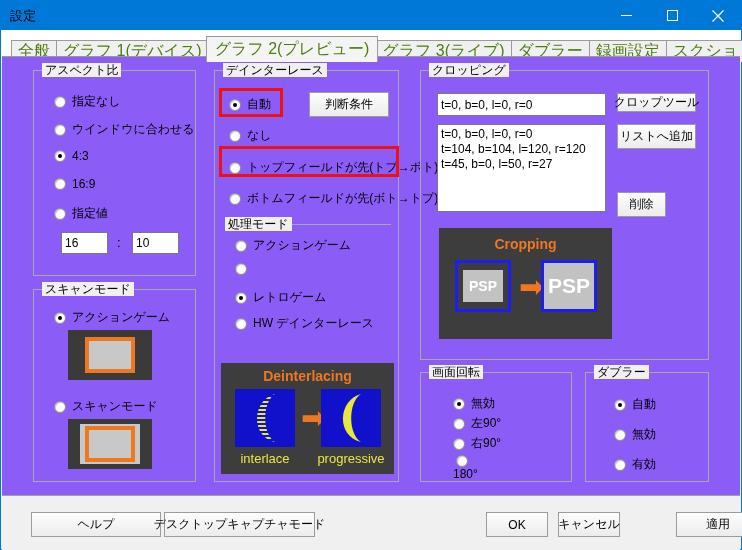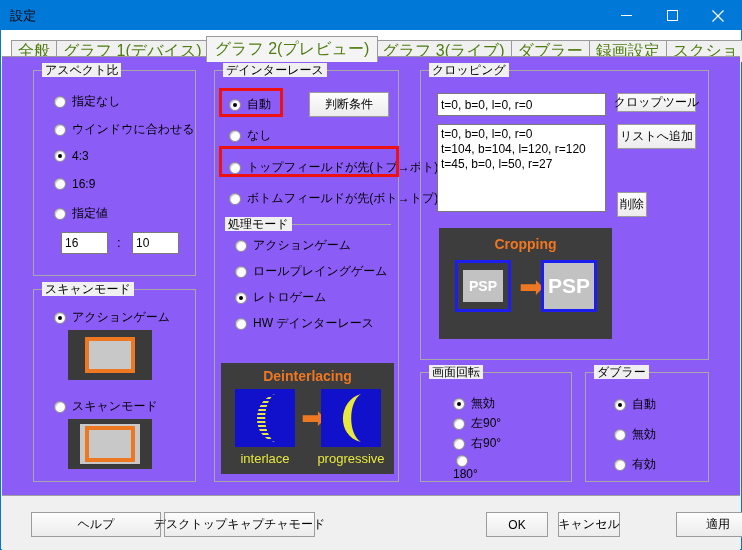--- a/index.html
+++ b/index.html
@@ -364,21 +364,20 @@
 
       <div class="group" style="left:10px; top:153px; width:166px; height:100px; border-top:1px solid #a8a8a8; border-left:none; border-right:none; border-bottom:none;">
         <span class="legend" style="left:0px;">処理モード</span>
 
         <div class="radio" style="left:10px; top:12px;">
           <span class="mark"></span>
           <span>アクションゲーム</span>
         </div>
         <div class="radio" style="left:10px; top:38px;">
           <span class="mark"></span>
-          <span>ロールプレイングゲーム</span>
         </div>
         <div class="radio checked" style="left:10px; top:64px;">
           <span class="mark"></span>
           <span>レトロゲーム</span>
         </div>
         <div class="radio" style="left:10px; top:90px;">
           <span class="mark"></span>
           <span>HW デインターレース</span>
         </div>
       </div>
@@ -435,21 +434,21 @@
 
       <div class="textbox" style="left:16px; top:22px; width:169px; height:23px;">t=0, b=0, l=0, r=0</div>
       <div class="btn" style="left:196px; top:22px; width:79px; height:19px;font-family:Liberation Mono, monospace;">クロップツール</div>
 
       <div class="listbox" style="left:16px; top:53px; width:169px; height:88px;">
         <div>t=0, b=0, l=0, r=0</div>
         <div>t=104, b=104, l=120, r=120</div>
         <div>t=45, b=0, l=50, r=27</div>
       </div>
       <div class="btn" style="left:196px; top:53px; width:79px; height:25px;">リストへ追加</div>
-      <div class="btn" style="left:196px; top:121px; width:30px; height:25px;">削除</div>
+      <div class="btn" style="left:196px; top:121px; width:49px; height:25px;">削除</div>
 
       <div class="illus" style="left:18px; top:157px; width:173px; height:111px;">
         <div class="cap" style="top:8px;">Cropping</div>
 
         <div class="psp-frame" style="left:16px; top:32px; width:56px; height:52px;">
           <div class="psp-inner" style="left:5px; top:7px; width:40px; height:32px; font-size:14px;">PSP</div>
         </div>
 
         <div class="arrow-o" style="left:80px; top:44px;">➡</div>
 

